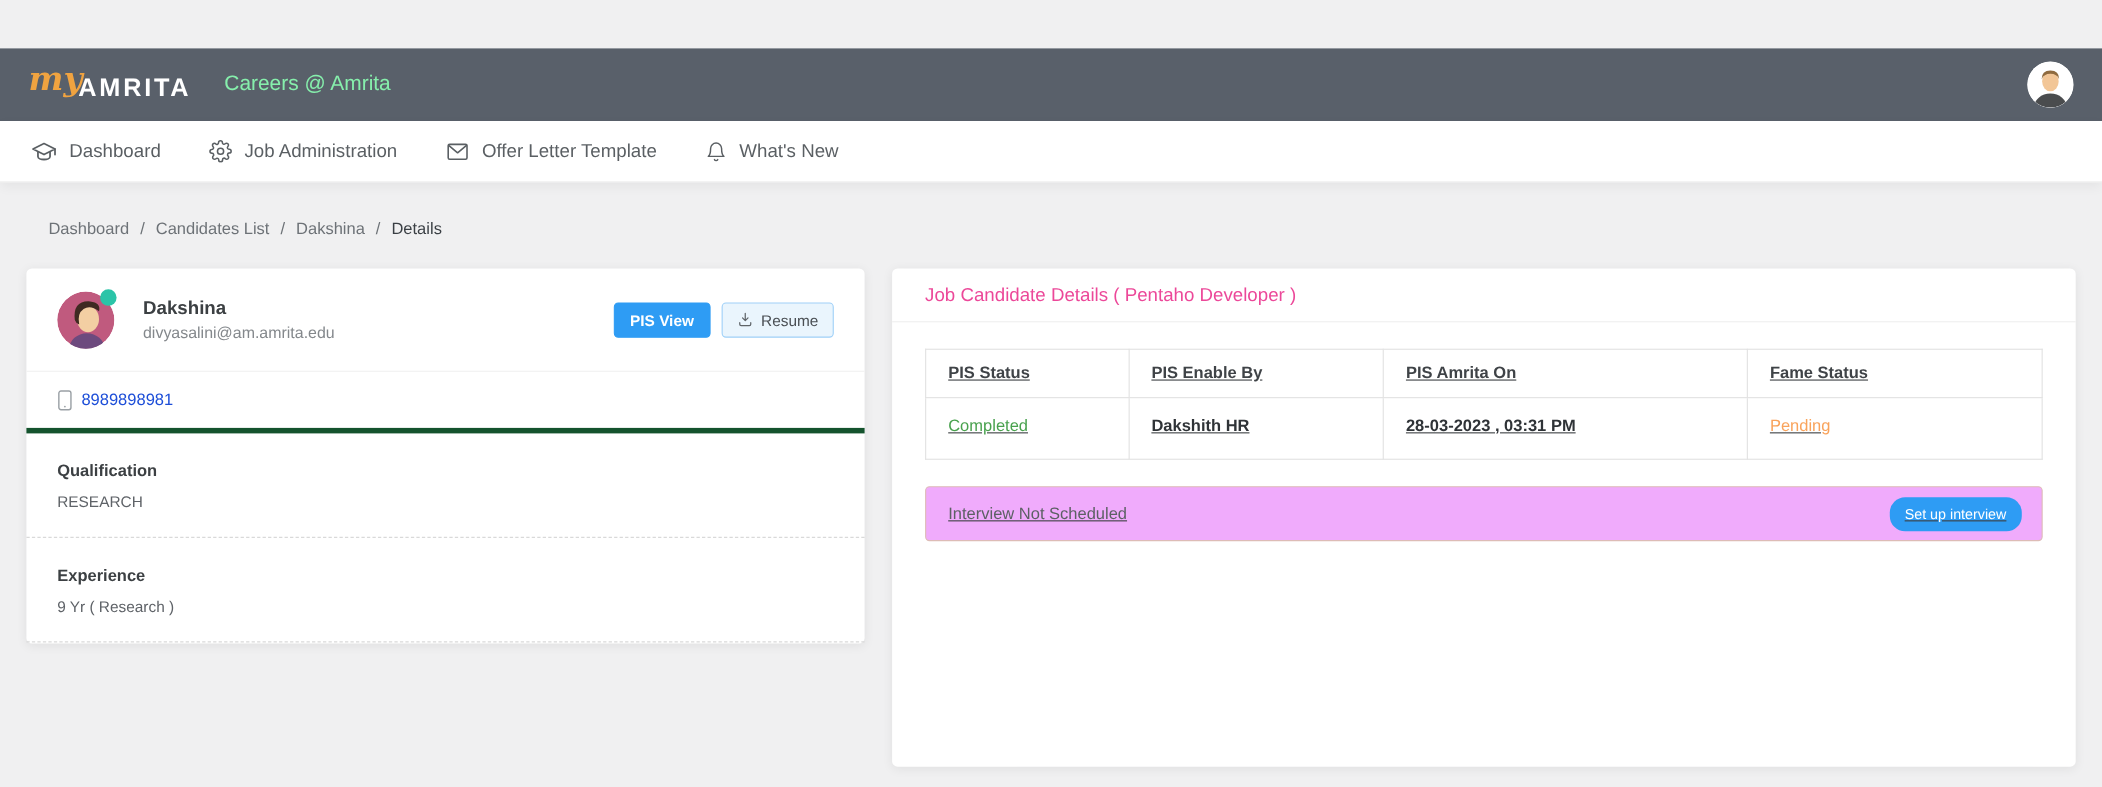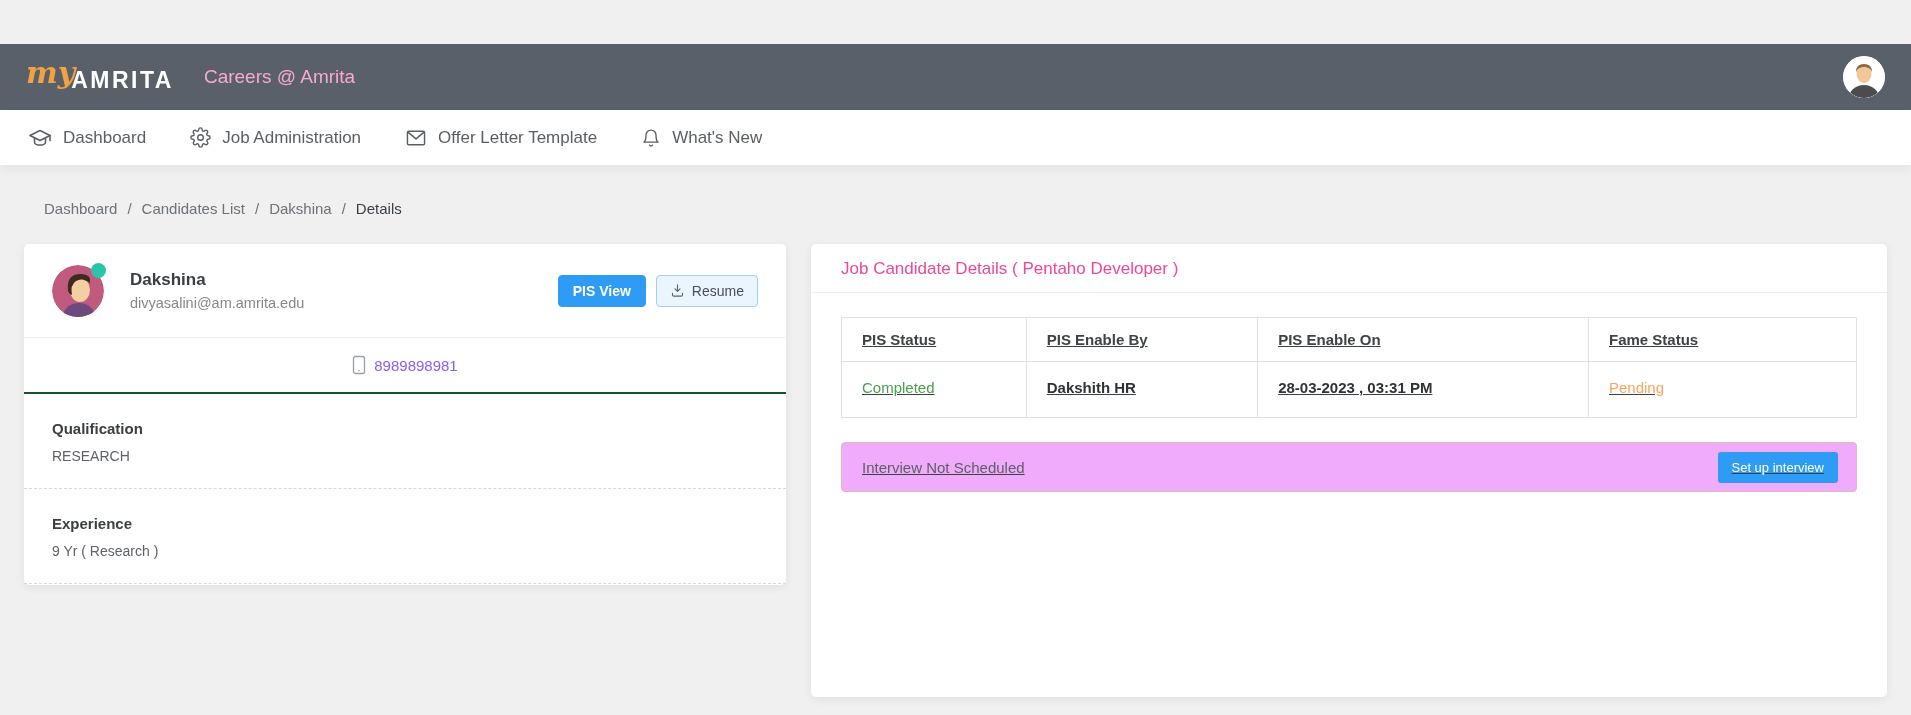--- a/index.html
+++ b/index.html
@@ -12,21 +12,21 @@
     padding: 0 26px;
     margin-top: 44px;
   }
   .logo { display: flex; align-items: baseline; cursor: pointer; }
   .logo-my {
     font-family: "DejaVu Serif", serif; font-style: italic; font-weight: bold;
     color: #f0a340; font-size: 30px; margin-right: -4px; transform: translateY(-5px);
     display: inline-block;
   }
   .logo-amrita { color: #ffffff; font-size: 23px; font-weight: bold; letter-spacing: 2.5px; }
-  .app-title { color: #f9a8d4; font-size: 19px; margin-left: 30px; font-weight: 400; }
+  .app-title { color: #86efac; font-size: 19px; margin-left: 30px; font-weight: 400; }
   .header-avatar {
     margin-left: auto; width: 42px; height: 42px; border-radius: 50%;
     background: #ffffff; overflow: hidden; cursor: pointer; flex: none;
   }
 
   
   .nav-bar {
     height: 56px; background: #ffffff; display: flex; align-items: center;
     padding: 0 28px; border-bottom: 1px solid #e8e8e8;
     box-shadow: 0 4px 10px rgba(0,0,0,0.05);
@@ -76,21 +76,21 @@
     font-size: 14px; font-weight: bold; padding: 7px 14px; cursor: pointer;
     font-family: "Liberation Sans", sans-serif;
   }
   .btn-resume {
     background: #eaf5fd; color: #4a4f54; border: 1px solid #9fd0f8; border-radius: 4px;
     font-size: 14px; padding: 6px 13px; cursor: pointer; display: flex; align-items: center; gap: 7px;
     font-family: "Liberation Sans", sans-serif;
   }
   .cand-phone-row {
     height: 56px; display: flex; align-items: center; gap: 8px; padding: 0 28px;
-    border-bottom: 2px solid #14532d; font-size: 15px; color: #8b5cf6; justify-content: center;
+    border-bottom: 5px solid #14532d; font-size: 15px; color: #1d4ed8;
   }
   .cand-section { height: 95px; padding: 26px 28px 0 28px; }
   .cand-section.dashed { border-bottom: 1px dashed #d9d9d9; }
   .section-label { font-size: 15px; font-weight: bold; color: #3c4043; }
   .section-value { font-size: 14px; color: #5f6368; margin-top: 11px; }
 
   
   .details-panel { flex: 1; height: 453px; }
   .panel-title-row {
     height: 49px; line-height: 49px; padding: 0 30px; border-bottom: 1px solid #efefef;
@@ -106,21 +106,21 @@
   .val-green { color: #48a14d; }
   .val-bold { color: #2f3337; font-weight: bold; }
   .val-orange { color: #f9a35b; }
 
   .alert-row {
     margin-top: 24px; height: 50px; background: #f0abfc; border: 1px solid #ddbcb6;
     border-radius: 4px; display: flex; align-items: center; padding: 0 18px 0 20px;
     font-size: 15px; color: #5c6064;
   }
   .btn-setup {
-    margin-left: auto; background: #2e9cf4; color: #ffffff; border: none; border-radius: 3px;
+    margin-left: auto; background: #2e9cf4; color: #ffffff; border: none; border-radius: 14px;
     font-size: 13px; padding: 8px 14px; cursor: pointer;
     font-family: "Liberation Sans", sans-serif;
   }
 
   
   .applied-card { margin-top: 26px; height: 60px; padding: 23px 30px; }
   .applied-title { font-size: 16px; font-weight: bold; color: #3c4043; }
 
   .icon-stroke { stroke: #5a5f63; fill: none; stroke-width: 1.6; stroke-linecap: round; stroke-linejoin: round; }
 </style>
@@ -249,21 +249,21 @@
           <colgroup>
             <col style="width:18.2%">
               <col style="width:22.8%">
               <col style="width:32.6%">
               <col style="width:26.4%">
           </colgroup>
           <thead>
             <tr>
               <th>PIS Status</th>
               <th>PIS Enable By</th>
-              <th>PIS Enable On</th>
+              <th>PIS Amrita On</th>
               <th>Fame Status</th>
             </tr>
           </thead>
           <tbody>
             <tr>
               <td class="val-green">Completed</td>
               <td class="val-bold">Dakshith HR</td>
               <td class="val-bold">28-03-2023 , 03:31 PM</td>
               <td class="val-orange">Pending</td>
             </tr>

